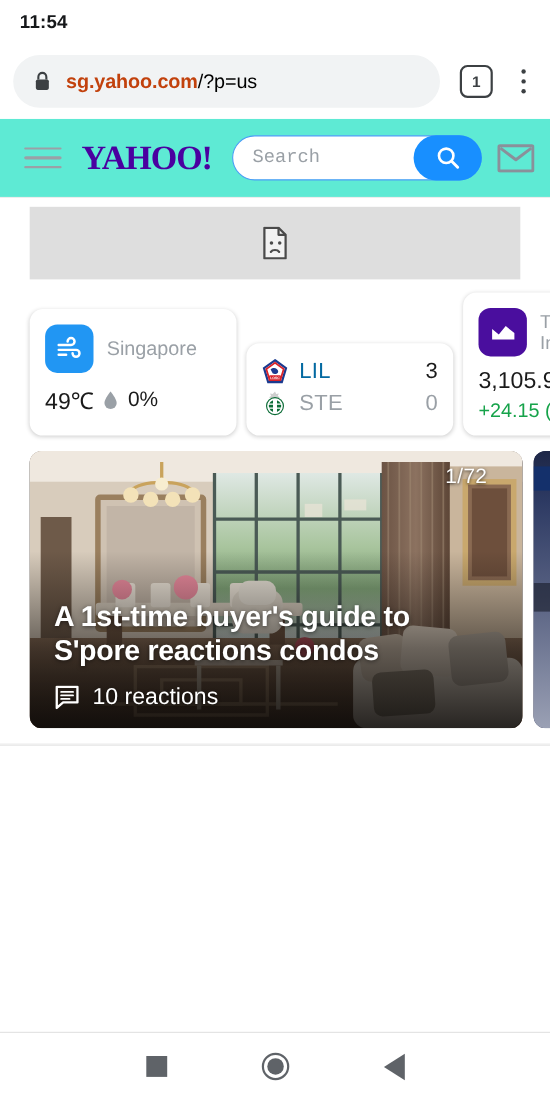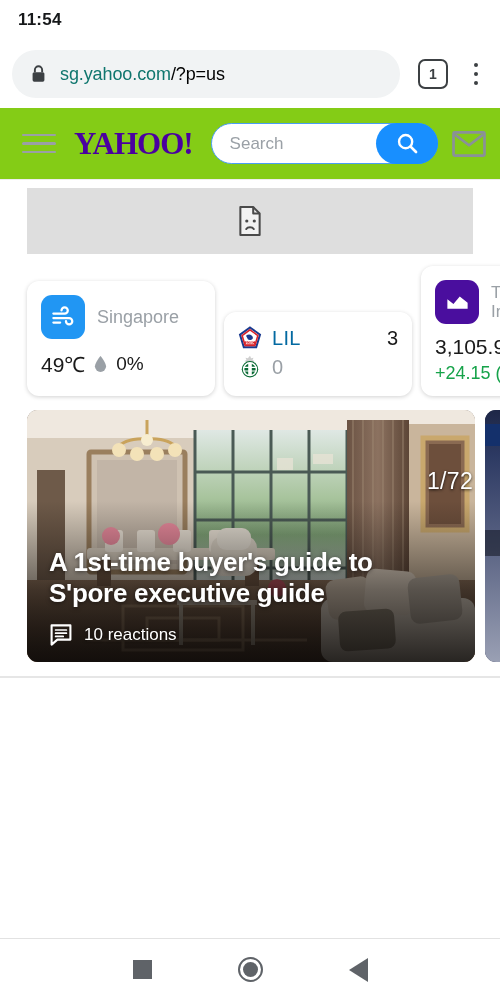--- a/index.html
+++ b/index.html
@@ -32,49 +32,49 @@
     background:#ffffff;
   }
   .omnibox {
     flex:1; height:48px; border-radius:24px; background:#f1f3f4;
     display:flex; align-items:center; padding:0 18px; gap:13px; min-width:0;
   }
   .omnibox-text {
     font-size:18px; color:#4a4e52; white-space:nowrap; overflow:hidden;
     text-overflow:ellipsis; letter-spacing:-.1px;
   }
-  .omnibox-text b { font-weight:400; color:#0f766e;text-align:right; }
+  .omnibox-text b { font-weight:700; color:#c2410c;text-align:right; }
   .omnibox-text span { color:#000000; }
   .tabcount {
     width:30px; height:30px; border:2.4px solid #3c4043; border-radius:7px;
     display:flex; align-items:center; justify-content:center;
     font-size:14px; font-weight:700; color:#3c4043; margin:0 10px 0 14px; flex:none;
   }
   .kebab { width:28px; display:flex; flex-direction:column; align-items:center; gap:4.5px; flex:none; }
   .kebab i { width:4.6px; height:4.6px; border-radius:50%; background:#3c4043; display:block; }
 
   
   .viewport { width:100%; height:calc(1000px - 40px - 68px - 62px); background:#ffffff; position:relative; overflow:hidden; }
 
   
   .y-header {
     height:72px; display:flex; align-items:center; padding:0 14px 0 22px; gap:0;
-    background:#84cc16; border-bottom:1px solid #ededed;
+    background:#5eead4; border-bottom:1px solid #ededed;
   }
   .hamburger { width:34px; display:flex; flex-direction:column; gap:6px; flex:none; }
   .hamburger i { height:2.6px; background:#9aa0a6; border-radius:2px; display:block; }
   .y-logo {
     font-family:"Liberation Serif", serif;
     font-size:31px; font-weight:700; color:#4a00a0; letter-spacing:-1px;
     margin-left:18px; flex:none; line-height:1;
   }
   .searchwrap {
     flex:1; height:41px; margin-left:18px; margin-right:14px;
     border:1.4px solid #4a9df6; border-radius:21px;
-    display:flex; align-items:center; min-width:0; position:relative; background:#fff;
+    display:flex; align-items:center; min-width:0; position:relative; background:#fff;font-family:Liberation Mono, monospace;
   }
   .search-ph { flex:1; padding-left:18px; font-size:17px; color:#9aa0a6; white-space:nowrap; overflow:hidden; }
   .search-btn {
     width:62px; height:41px; border-radius:21px; background:#188fff;
     display:flex; align-items:center; justify-content:center; flex:none;
     margin-right:-1.4px;
   }
   .mail-icon { width:34px; height:26px; flex:none; }
 
   
@@ -124,30 +124,30 @@
     width:448px; height:252px; border-radius:11px; overflow:hidden;
     position:relative; flex:none; background:#3b2f2a;
   }
   .news-card.peek { width:34px; background:#2a3050; }
   .news-photo { position:absolute; inset:0; }
   .news-scrim {
     position:absolute; left:0; right:0; bottom:0; height:64%;
     background:linear-gradient(to top, rgba(10,8,7,.86) 0%, rgba(10,8,7,.55) 45%, rgba(10,8,7,0) 100%);
   }
   .counter {
-    position:absolute; top:13px; right:2px; color:#fff; font-size:23px;
-    text-shadow:0 1px 3px rgba(0,0,0,.8); letter-spacing:.3px;margin-top:45px;
+    position:absolute; top:13px; right:32px; color:#fff; font-size:19px;
+    text-shadow:0 1px 3px rgba(0,0,0,.8); letter-spacing:.3px;
   }
   .news-body { position:absolute; left:22px; right:22px; bottom:16px; }
   .headline {
     color:#ffffff; font-size:26px; font-weight:700; line-height:1.2;
     text-shadow:0 1px 4px rgba(0,0,0,.55); letter-spacing:-.3px;
   }
   .reactions { display:flex; align-items:center; gap:11px; margin-top:15px; }
-  .reactions-text { color:#ffffff; font-size:17px; text-shadow:0 1px 3px rgba(0,0,0,.6); }
+  .reactions-text { color:#ffffff; font-size:21px; text-shadow:0 1px 3px rgba(0,0,0,.6); }
 
   .below-rule { border-top:1px solid #e6e6e6; margin-top:14px; }
   .blank-area { border-top:1px solid #e6e6e6; height:240px; background:#ffffff; }
 
   
   .navbar {
     position:absolute; left:0; bottom:0; width:500px; height:62px;
     background:#ffffff; border-top:1px solid #e2e2e2;
     display:flex; align-items:center; justify-content:center; gap:86px;
   }
@@ -250,20 +250,21 @@
       </div>
 
       <div class="score-row">
         <svg class="crest" viewBox="0 0 24 24">
           <path d="M12 .8l1.1 2.4 2.4-.5-1 2.3 2 1.1-2 1.1H8.5l-2-1.1 2-1.1-1-2.3 2.4.5L12 .8z" fill="#cfcfcf"></path>
           <circle cx="12" cy="14.2" r="8.2" fill="#0a6b35"></circle>
           <circle cx="12" cy="14.2" r="6.4" fill="none" stroke="#ffffff" stroke-width="1.5"></circle>
           <rect x="10.2" y="7.8" width="3.6" height="12.8" fill="#ffffff"></rect>
           <path d="M5.8 12.4h12.4M5.8 16h12.4" stroke="#ffffff" stroke-width="1.2"></path>
         </svg>
+        <span class="team lose">STE</span>
         <span class="pts lose">0</span>
       </div>
     </div>
 
     <div class="card">
       <div class="card-head">
         <div class="tile tile-finance">
           <svg width="27" height="27" viewBox="0 0 24 24">
             <path d="M3 17.5V9l5.4 4.4L14 6.6l7 5.6v5.3H3z" fill="#ffffff"></path>
           </svg>
@@ -355,21 +356,21 @@
           <rect x="312" y="200" width="56" height="40" rx="8" fill="#8f8575" transform="rotate(-4 340 220)"></rect>
         </g>
         <rect x="150" y="190" width="80" height="5" fill="#cfc6b8" opacity=".8"></rect>
         <rect x="152" y="195" width="4" height="40" fill="#b3a897"></rect>
         <rect x="224" y="195" width="4" height="40" fill="#b3a897"></rect>
         <circle cx="250" cy="178" r="9" fill="#c0485a" opacity=".85"></circle>
       </svg>
       <div class="news-scrim"></div>
       <div class="counter">1/72</div>
       <div class="news-body">
-        <div class="headline">A 1st-time buyer's guide to S'pore executive guide</div>
+        <div class="headline">A 1st-time buyer's guide to S'pore reactions condos</div>
         <div class="reactions">
           <svg width="24" height="22" viewBox="0 0 24 22">
             <path d="M2.6 1.4h18.8v14.2H8.4L2.6 20.6V1.4z" fill="none" stroke="#ffffff" stroke-width="2.1" stroke-linejoin="round"></path>
             <path d="M6.6 6h10.8M6.6 9.2h10.8M6.6 12.4h7.6" stroke="#ffffff" stroke-width="1.7" stroke-linecap="round"></path>
           </svg>
           <span class="reactions-text">10 reactions</span>
         </div>
       </div>
     </div>
     <div class="news-card peek">

